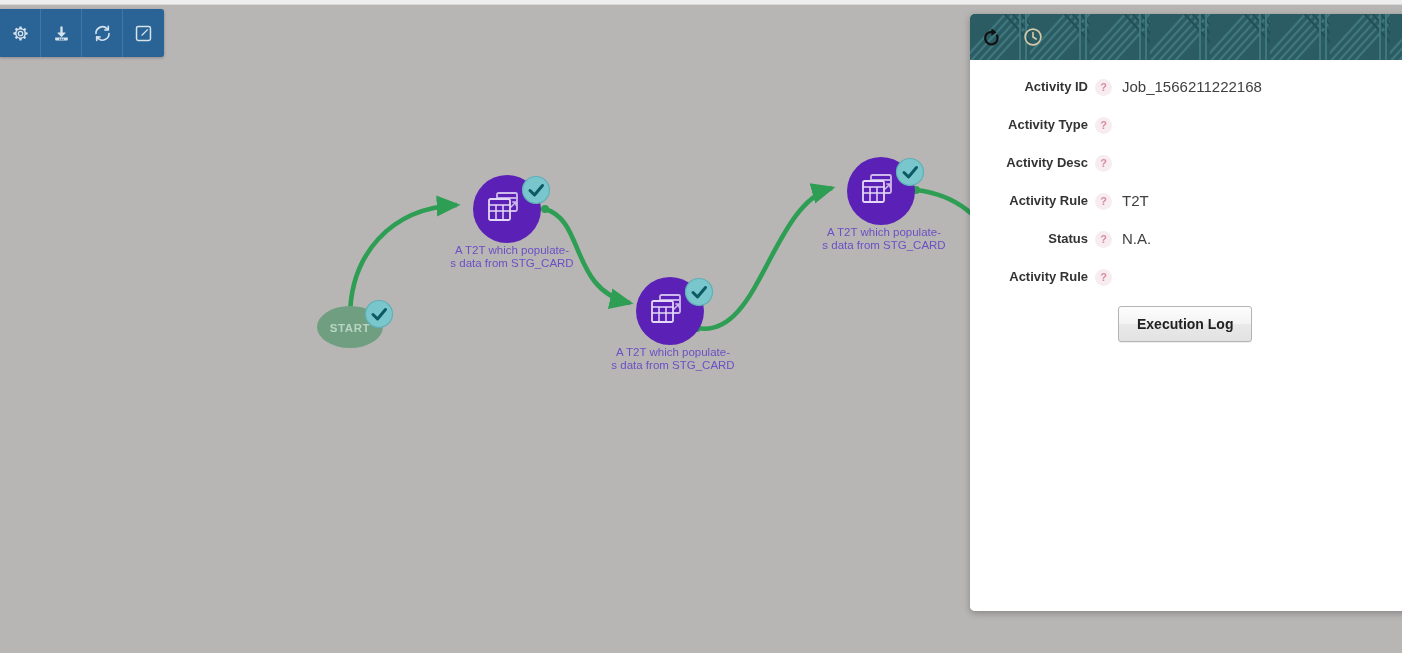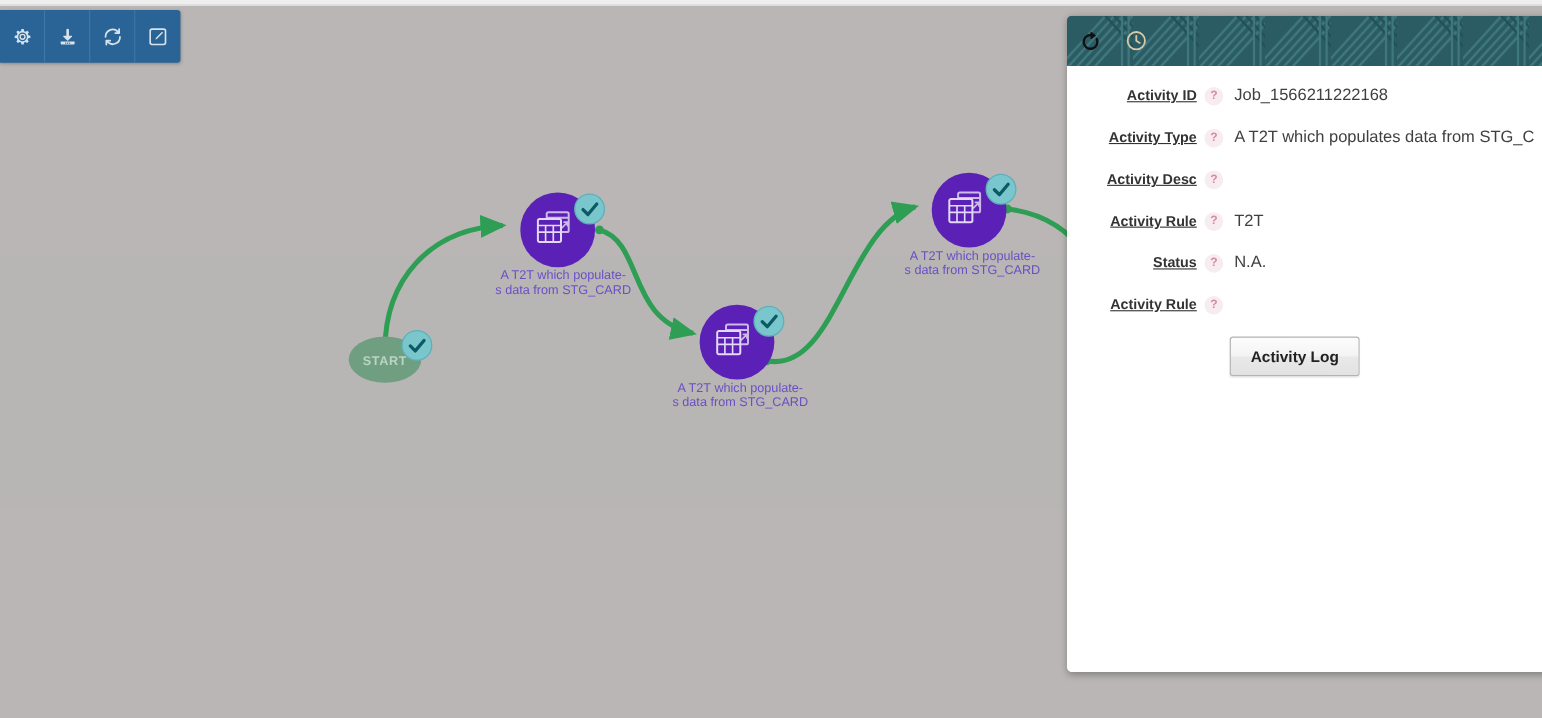--- a/index.html
+++ b/index.html
@@ -117,21 +117,20 @@
   }
   .form-label {
     width: 118px;
     text-align: right;
     font-size: 13px;
     font-weight: bold;
     color: #333333;
     line-height: 22px;
     flex: none;
     padding-right: 0;
-    text-decoration: underline;
   }
   .help-icon {
     flex: none;
     width: 17px; height: 17px;
     border-radius: 50%;
     background: #f7ecef;
     color: #d98c9e;
     font-size: 11px;
     font-weight: bold;
     line-height: 17px;
@@ -350,21 +349,20 @@
 
     <div class="form-row">
       <div class="form-label">Activity ID</div>
       <div class="help-icon">?</div>
       <div class="form-value">Job_1566211222168</div>
     </div>
 
     <div class="form-row">
       <div class="form-label">Activity Type</div>
       <div class="help-icon">?</div>
-      <div class="form-value">A T2T which populates data from STG_C</div>
     </div>
 
     <div class="form-row">
       <div class="form-label">Activity Desc</div>
       <div class="help-icon">?</div>
       <div class="form-value"></div>
     </div>
 
     <div class="form-row">
       <div class="form-label">Activity Rule</div>
@@ -378,16 +376,16 @@
       <div class="form-value">N.A.</div>
     </div>
 
     <div class="form-row">
       <div class="form-label">Activity Rule</div>
       <div class="help-icon">?</div>
       <div class="form-value"></div>
     </div>
 
     <div id="exec-log-wrap">
-      <button id="exec-log-btn">Activity Log</button>
+      <button id="exec-log-btn">Execution Log</button>
     </div>
   </div>
 </div>
 
 </body></html>

